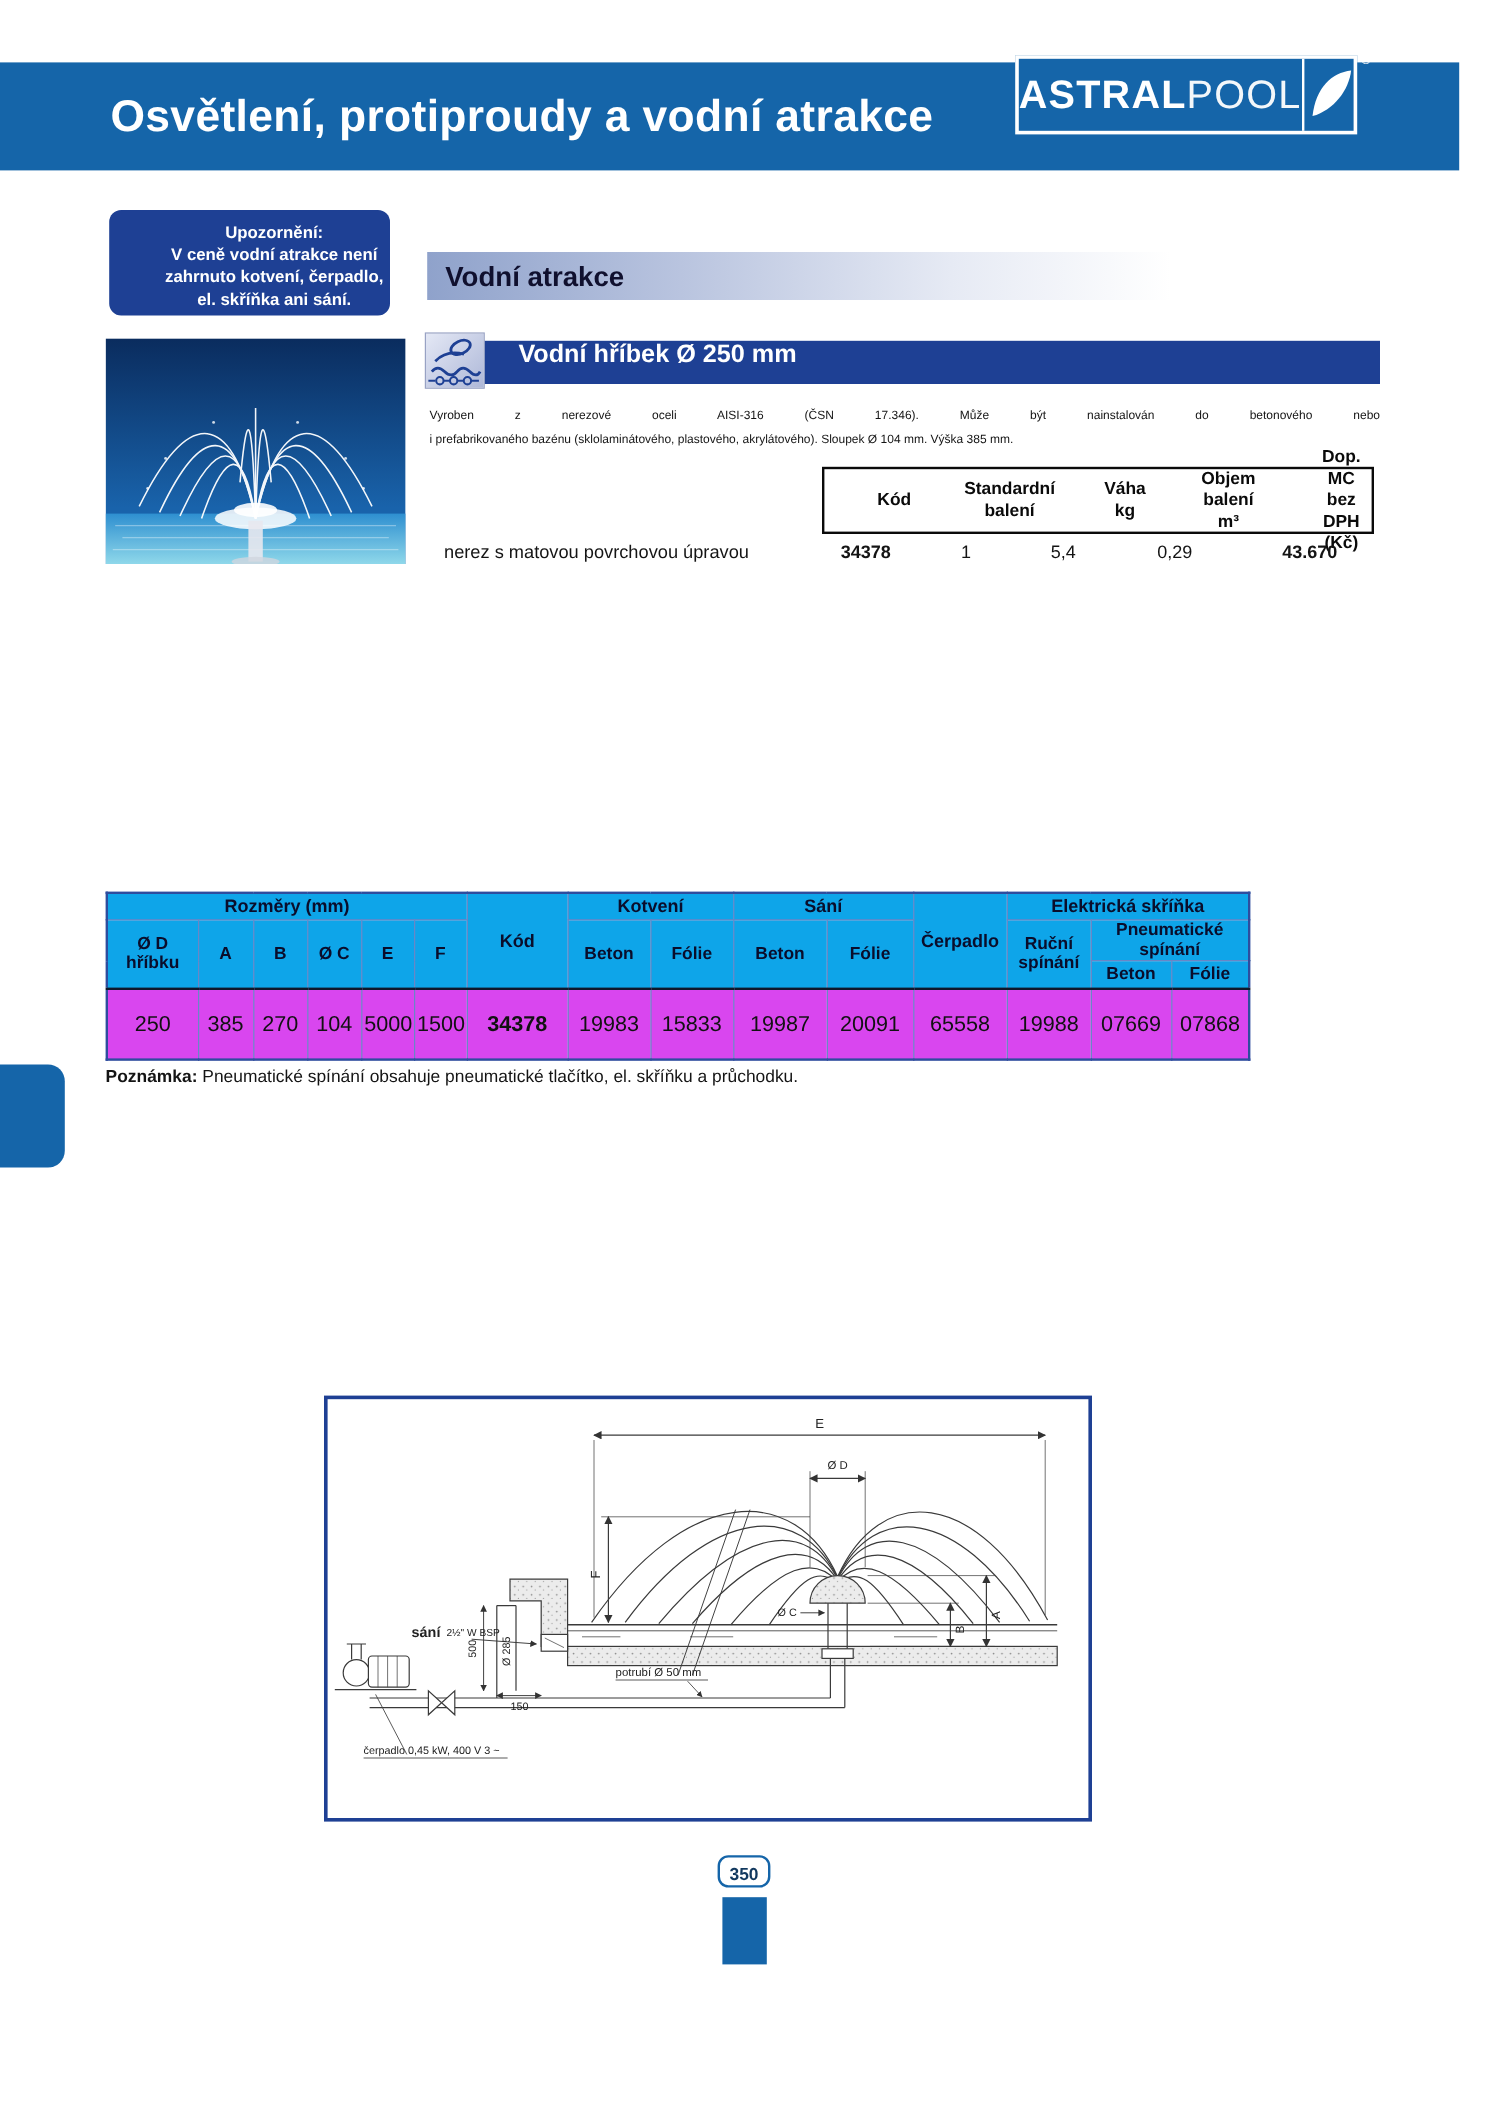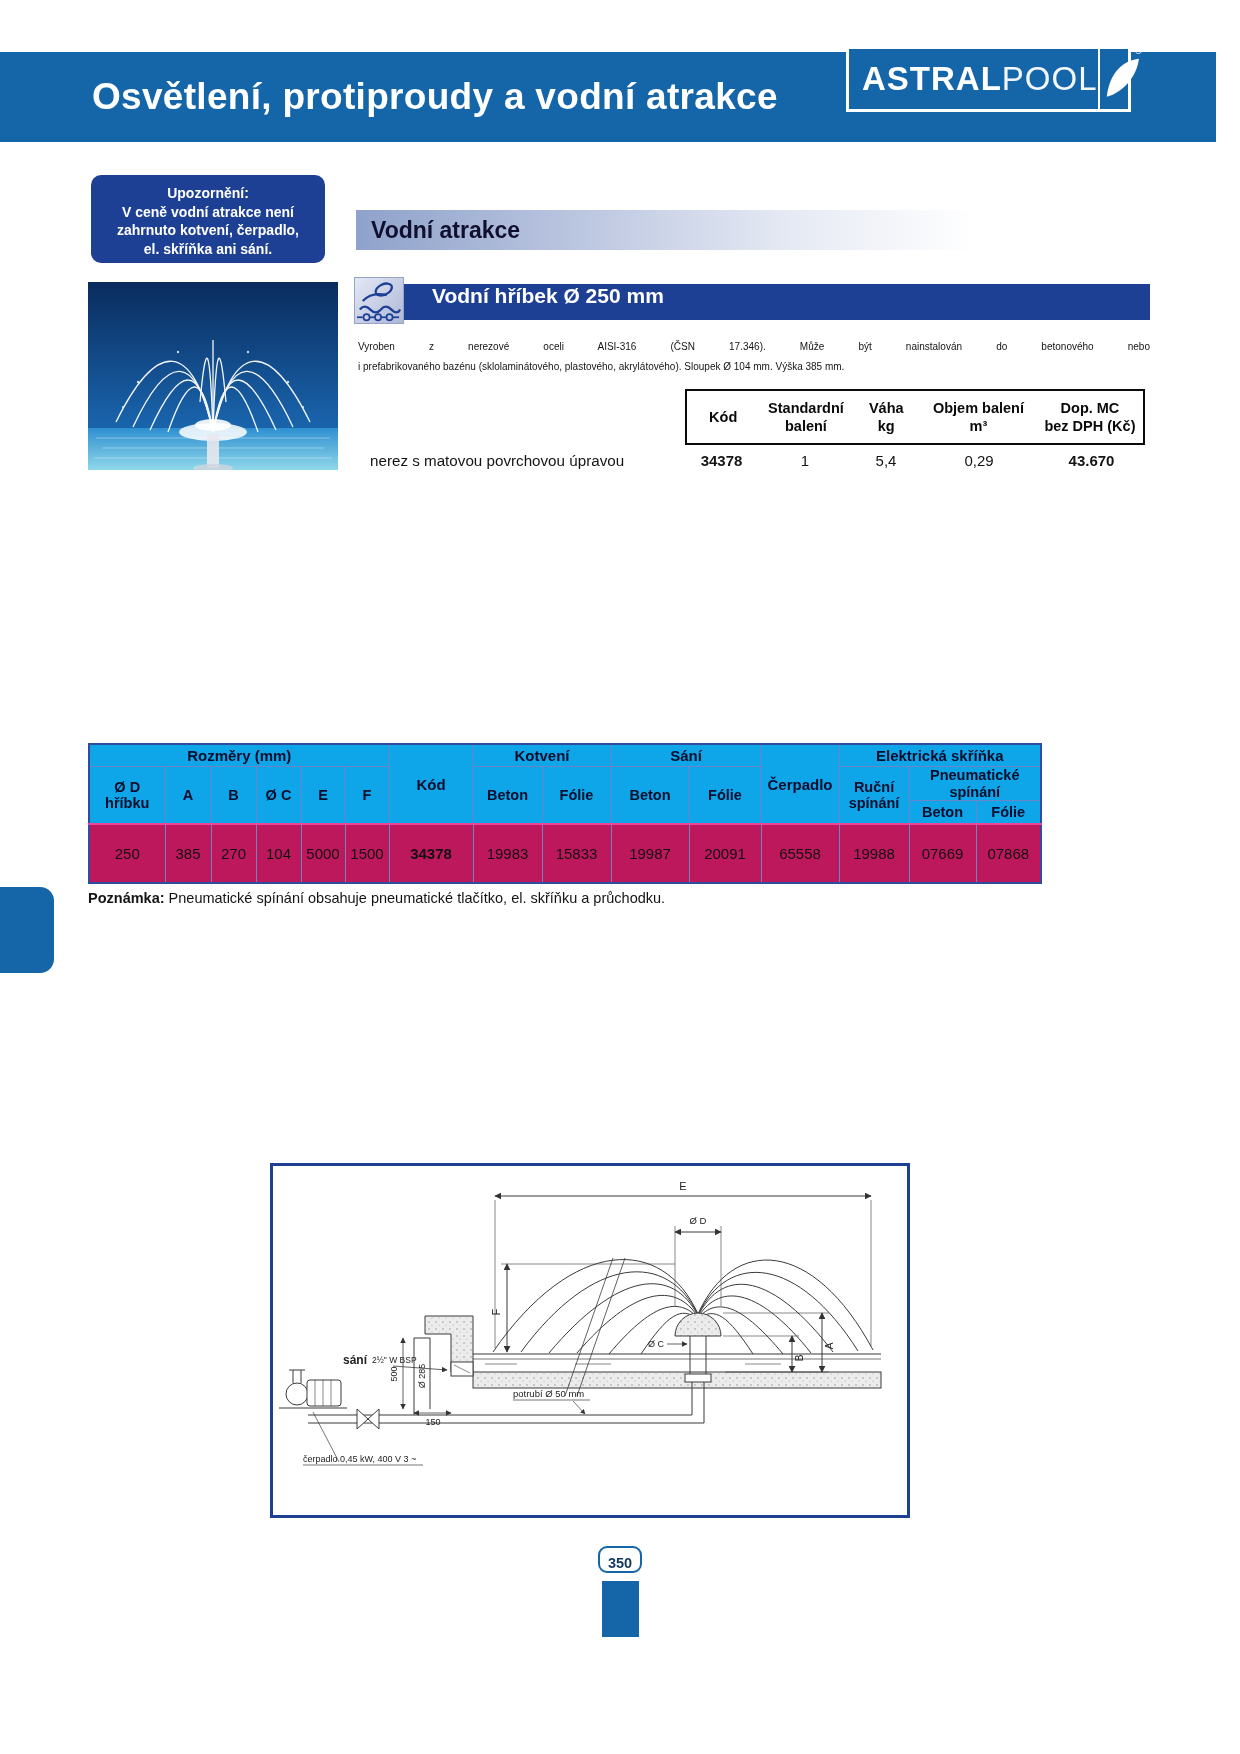--- a/index.html
+++ b/index.html
@@ -1,25 +1,25 @@
 <!DOCTYPE html>
 <html><head>
 <meta charset="utf-8">
 <style>
   html,body{margin:0;padding:0;background:#fff;}
   #page{position:relative;width:1240px;height:1754px;background:#fff;overflow:hidden;
         font-family:"Liberation Sans",sans-serif;color:#141414;}
   .abs{position:absolute;box-sizing:border-box;}
-  .pre{white-space:pre-line;}
+  .pre{white-space:pre-line;padding-left:41px;}
 
   
   #topbar{left:0;top:52px;width:1216px;height:90px;background:#1565a9;display:flex;align-items:center;}
   #topbar-title{margin-left:92px;font-size:37px;font-weight:bold;color:#fff;letter-spacing:.3px;}
   #logo{left:846px;top:46px;width:285px;height:66px;border:3px solid #fff;background:#1565a9;display:flex;align-items:stretch;}
-  #logo-text{flex:1;display:flex;align-items:center;justify-content:center;color:#fff;font-size:33px;letter-spacing:1px;padding-left:13px;}
+  #logo-text{flex:1;display:flex;align-items:center;justify-content:center;color:#fff;font-size:33px;letter-spacing:1px;}
   #logo-text .b{font-weight:bold;}
   #logo-text .l{font-weight:normal;opacity:.95;}
   #logo-mark{width:56px;border-left:2px solid #fff;display:flex;align-items:center;justify-content:center;}
   #logo-reg{position:absolute;top:-4px;right:-14px;color:#fff;font-size:10px;}
 
   
   #warning{left:91px;top:175px;width:234px;height:88px;background:#1e4094;border-radius:10px;
            color:#fff;font-weight:bold;font-size:14px;line-height:18.5px;text-align:center;padding-top:9px;}
 
   
@@ -52,21 +52,21 @@
   .bold{font-weight:bold;}
 
   
   #dimtable{left:88px;top:743px;}
   table.dim{border-collapse:collapse;table-layout:fixed;width:952px;border:2px solid #2e4d9e;}
   table.dim th,table.dim td{border:1px solid #6a86c6;text-align:center;vertical-align:middle;padding:0 2px;}
   table.dim th{background:#0ea5e9;color:#0a0d2b;font-weight:bold;font-size:14.5px;line-height:1.15;}
   table.dim tr.h1 th{height:21px;font-size:15px;}
   table.dim tr.h2 th{height:22px;}
   table.dim tr.h3 th{height:22px;}
-  table.dim tr.d td{height:57px;background:#be185d;font-size:15px;border-top:2px solid #ec4899;color:#111;}
+  table.dim tr.d td{height:57px;background:#d946ef;font-size:18px;border-top:2px solid #0f172a;color:#111;}
 
   
   #note{left:88px;top:890px;font-size:14.5px;color:#141414;}
   #note .lbl{font-weight:bold;}
 
   
   #left-tab{left:0;top:887px;width:54px;height:86px;background:#1565a9;border-radius:0 14px 14px 0;}
   #page-pill{left:598px;top:1546px;width:44px;height:27px;border:2px solid #1565a9;border-radius:9px;
              background:#fff;display:flex;align-items:flex-end;justify-content:center;
              font-size:14.5px;font-weight:bold;color:#12395f;}

